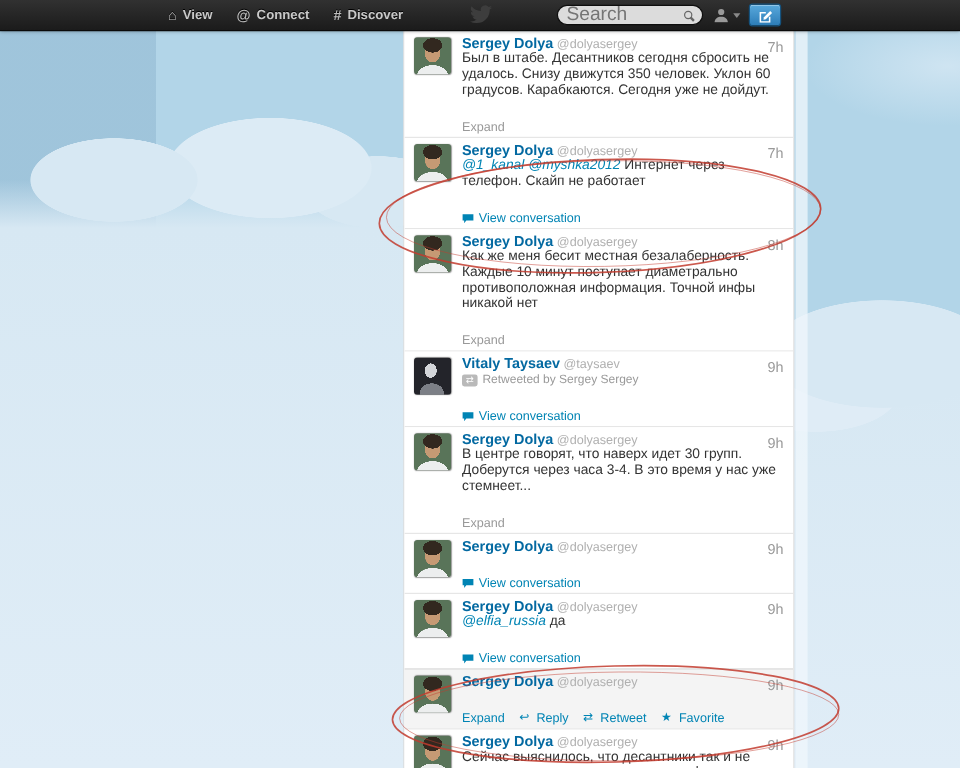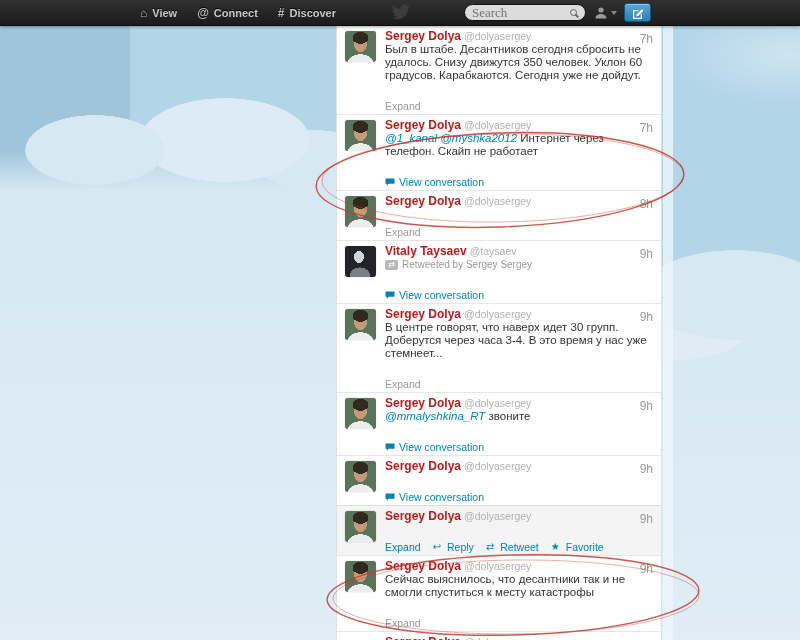--- a/index.html
+++ b/index.html
@@ -27,22 +27,22 @@
   .navbar { position:absolute; top:0; left:0; right:0; height:26px; z-index:20;
     background:linear-gradient(#313131,#1b1b1b); border-bottom:1px solid #0a0a0a;
     box-shadow:0 1px 3px rgba(0,0,0,.35); display:flex; align-items:center; }
   .nav-items { display:flex; align-items:center; margin-left:140px; gap:20px; }
   .nav-item { display:flex; align-items:center; gap:5px; color:#c9c9c9; font-size:11px; font-weight:bold;
     text-decoration:none; text-shadow:0 -1px 0 #000; cursor:pointer; }
   .nav-glyph { font-size:12px; color:#bdbdbd; line-height:12px; }
   .bird { position:absolute; left:391px; top:4px; }
   .searchbox { position:absolute; left:464px; top:4px; width:122px; height:17px; background:#dcdcdc;
     border-radius:9px; border:1px solid #0e0e0e; display:flex; align-items:center; padding:0 7px; }
-  .searchbox input { flex:1; border:none; outline:none; background:transparent; font-size:13px;
-    color:#555; font-family:Liberation Serif, serif; min-width:0; }
+  .searchbox input { flex:1; border:none; outline:none; background:transparent; font-size:16px;
+    color:#555; font-family:Liberation Sans, sans-serif; min-width:0; }
   .mag { position:relative; width:8px; height:8px; flex:0 0 auto; }
   .mag::before { content:""; position:absolute; left:0; top:0; width:5px; height:5px;
     border:1.5px solid #666; border-radius:50%; }
   .mag::after { content:""; position:absolute; width:4px; height:1.6px; background:#666;
     right:-1px; bottom:0; transform:rotate(45deg); }
   .profile-btn { position:absolute; left:594px; top:6px; display:flex; align-items:center; gap:3px; cursor:pointer; }
   .caret { width:0; height:0; border-left:3px solid transparent; border-right:3px solid transparent;
     border-top:4px solid #8a8a8a; }
   .compose-btn { position:absolute; left:624px; top:3px; width:27px; height:19px; border-radius:3px;
     background:linear-gradient(#59a9dc,#2d7db8); border:1px solid #15537f; display:flex;
@@ -62,21 +62,21 @@
     background-image:
       radial-gradient(ellipse 8px 6px at 50% 22%, #32281f 99%, rgba(50,40,31,0) 100%),
       radial-gradient(ellipse 6.5px 8px at 50% 42%, #c69a74 99%, rgba(198,154,116,0) 100%),
       radial-gradient(ellipse 13px 9px at 50% 104%, #eceeee 99%, rgba(236,238,238,0) 100%); }
   .avatar--vitaly { background-color:#23242a;
     background-image:
       radial-gradient(ellipse 5px 6px at 45% 35%, #d3d5d9 99%, rgba(211,213,217,0) 100%),
       radial-gradient(ellipse 10px 8px at 48% 95%, #7c7f86 99%, rgba(124,127,134,0) 100%); }
 
   .tw-head { height:13px; line-height:13px; font-size:12px; white-space:nowrap; overflow:hidden; }
-  .tw-name { font-weight:bold; color:#b91c1c; }
+  .tw-name { font-weight:bold; color:#0369a1; }
   .tw-handle { color:#b0b0b0; font-size:10.5px; margin-left:3px; }
   .tw-time { position:absolute; right:8px; top:6px; color:#999; font-size:12px; }
   .tw-text { font-size:11.5px; line-height:13px; color:#333; padding-right:6px; }
   .tw-link { color:#0084b4; text-decoration:none;font-style:italic; }
   .tw-rtby { height:13px; line-height:13px; font-size:10px; color:#999; display:flex; align-items:center; gap:4px; }
   .rt-badge { display:inline-block; width:13px; height:10px; background:#b9b9b9; border-radius:2px;
     color:#fff; font-size:8px; line-height:10px; text-align:center; }
   .tw-foot { height:12px; line-height:12px; font-size:10.5px; margin-top:18px; display:flex; align-items:center; gap:4px; }
   .foot-expand { color:#999; text-decoration:none; }
   .foot-link { color:#0084b4; text-decoration:none; display:inline-flex; align-items:center; gap:4px;justify-content:space-between; }
@@ -162,20 +162,21 @@
       </a>
 
     </div>
   </article>
     <article class="tweet">
     <div class="avatar avatar--sergey"></div>
     <span class="tw-time">8h</span>
     <div class="tw-head">
       <span class="tw-name">Sergey Dolya</span><span class="tw-handle">@dolyasergey</span>
     </div>
+    <div class="tw-text">Как же меня бесит местная безалаберность. Каждые 10 минут поступает диаметрально противоположная информация. Точной инфы никакой нет</div>
 
     <div class="tw-foot">
       <a class="foot-expand">Expand</a>
 
     </div>
   </article>
     <article class="tweet">
     <div class="avatar avatar--vitaly"></div>
     <span class="tw-time">9h</span>
     <div class="tw-head">
@@ -208,39 +209,39 @@
       <a class="foot-expand">Expand</a>
 
     </div>
   </article>
     <article class="tweet">
     <div class="avatar avatar--sergey"></div>
     <span class="tw-time">9h</span>
     <div class="tw-head">
       <span class="tw-name">Sergey Dolya</span><span class="tw-handle">@dolyasergey</span>
     </div>
-    <div class="tw-text"><a class="tw-link" href="#">@mmalyshkina_RT</a> звоните</div>
 
     <div class="tw-foot">
 
       <a class="foot-link">
         <svg width="10" height="9" viewBox="0 0 10 9">
             <path d="M0.5 0.5h9v5.2H3.6L1.8 8V5.7H0.5z" fill="#0084b4"></path>
           </svg>
         <span>View conversation</span>
       </a>
 
     </div>
   </article>
     <article class="tweet">
     <div class="avatar avatar--sergey"></div>
     <span class="tw-time">9h</span>
     <div class="tw-head">
       <span class="tw-name">Sergey Dolya</span><span class="tw-handle">@dolyasergey</span>
     </div>
+    <div class="tw-text"><a class="tw-link" href="#">@elfia_russia</a> да</div>
 
     <div class="tw-foot">
 
       <a class="foot-link">
         <svg width="10" height="9" viewBox="0 0 10 9">
             <path d="M0.5 0.5h9v5.2H3.6L1.8 8V5.7H0.5z" fill="#0084b4"></path>
           </svg>
         <span>View conversation</span>
       </a>
 

